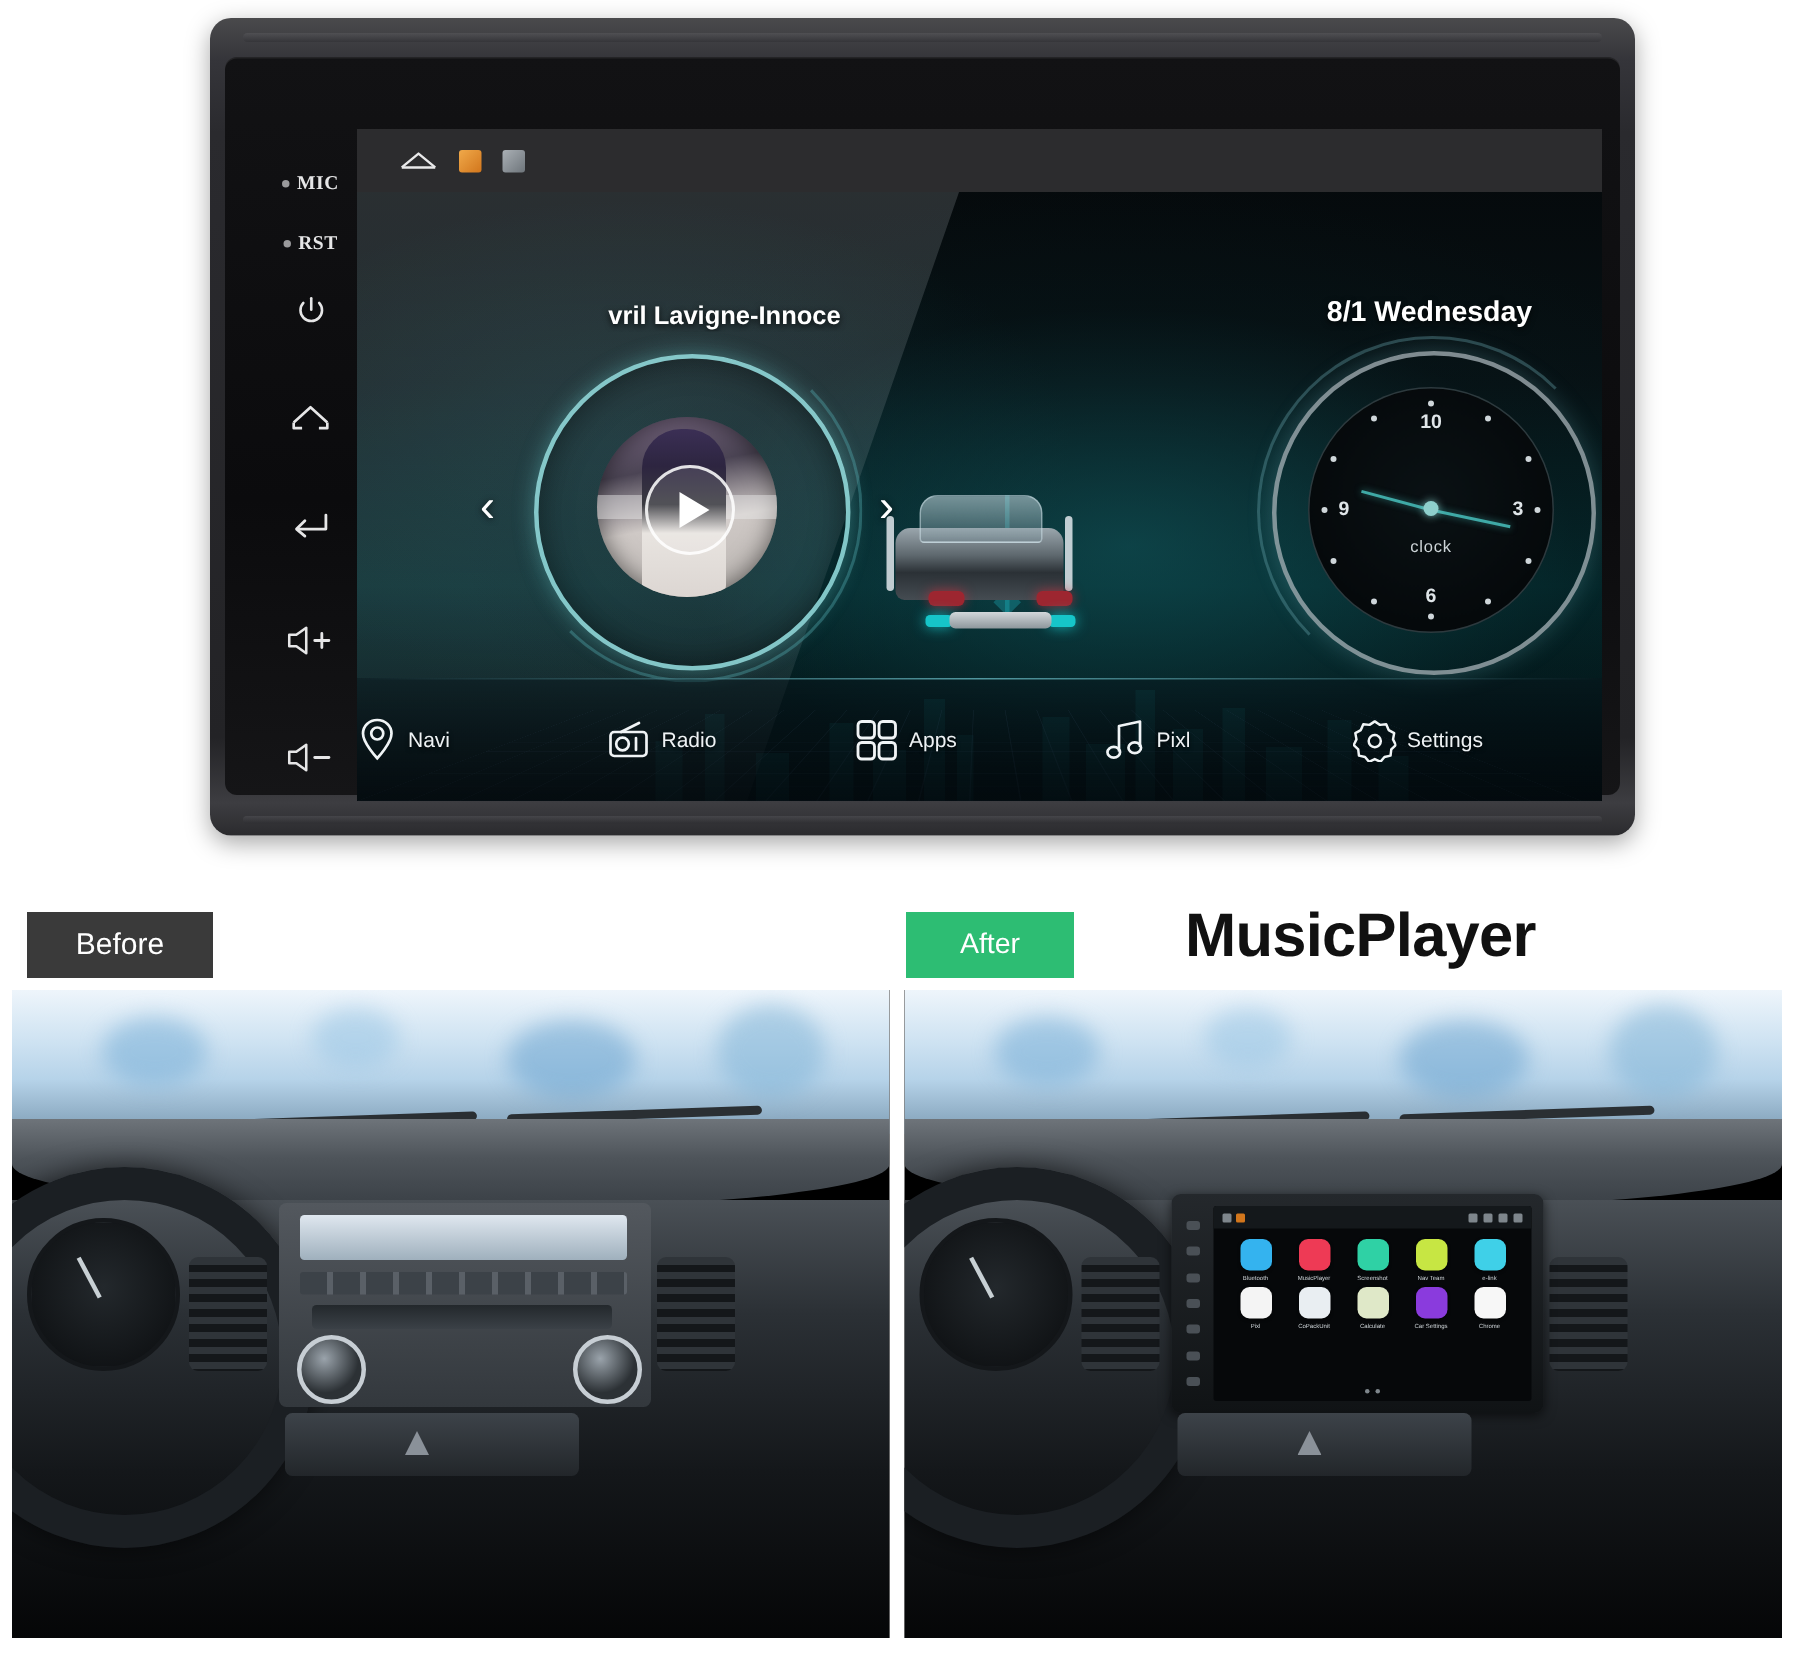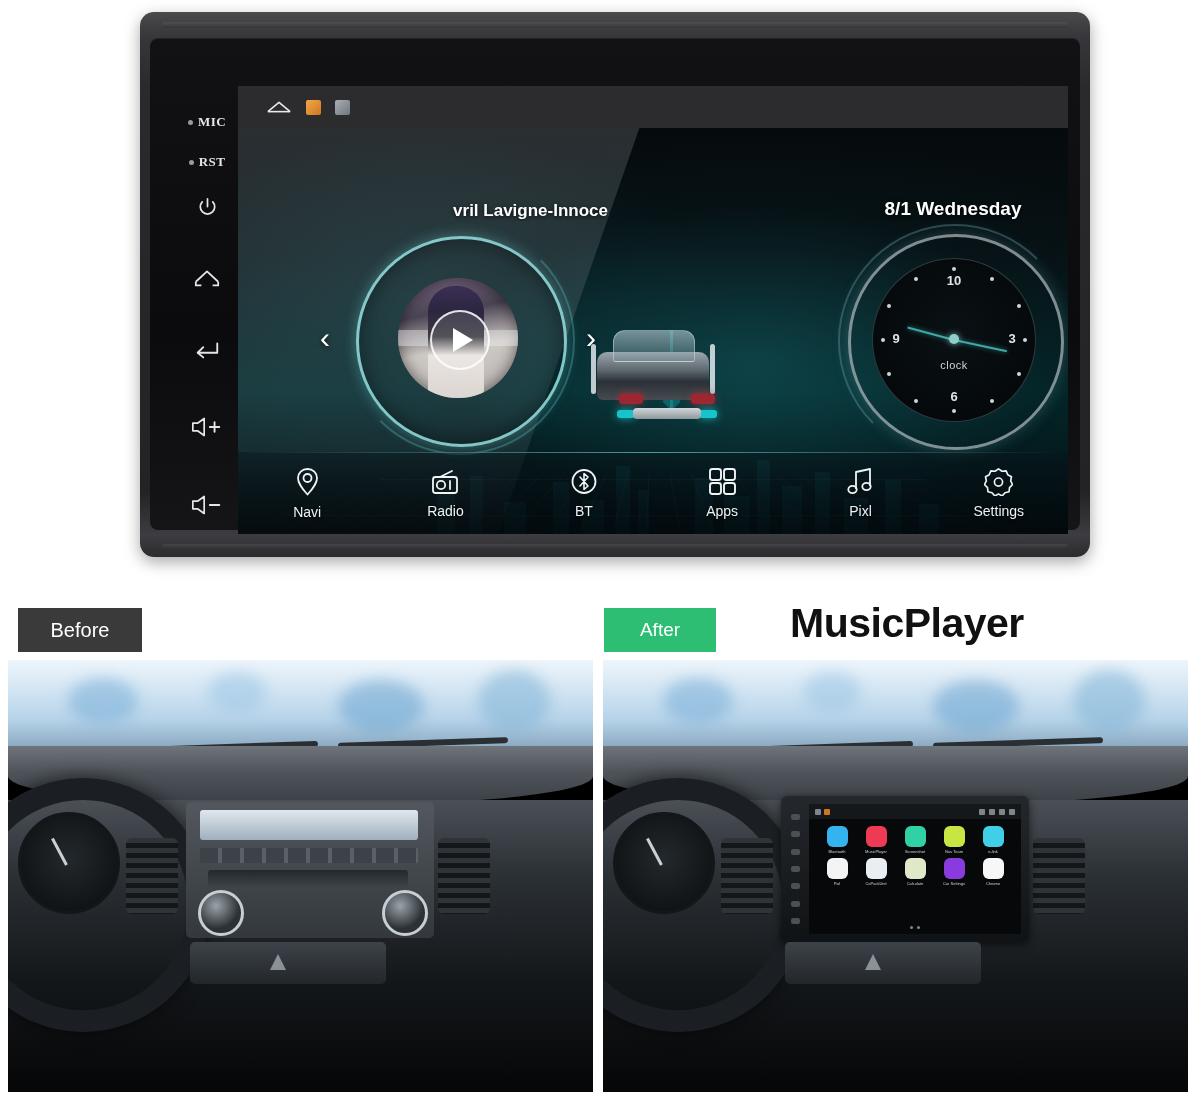--- a/index.html
+++ b/index.html
@@ -58,21 +58,21 @@
 
   
   #statusBar{position:absolute;left:0;top:0;width:100%;height:42px;background:#2c2c2e;
     display:flex;align-items:center;color:#e6e6e7;}
   #sbLeft{display:flex;align-items:center;gap:14px;padding-left:28px;}
   #sbRight{margin-left:auto;display:flex;align-items:center;gap:26px;padding-right:26px;}
   #sbClock{font-size:19px;letter-spacing:.5px;color:#f0f0f1;}
   .notifIco{width:15px;height:15px;border-radius:2px;display:inline-block;}
 
   
-  #musicTitle{position:absolute;left:120px;top:115px;width:250px;text-align:right;
+  #musicTitle{position:absolute;left:120px;top:115px;width:250px;text-align:center;
     color:#fff;font-size:17px;font-weight:700;white-space:nowrap;overflow:hidden;
     text-shadow:0 1px 4px rgba(0,0,0,.8);}
   #ringL{position:absolute;left:118px;top:150px;width:205px;height:205px;border-radius:50%;
     border:3px solid rgba(150,225,226,.85);box-shadow:0 0 14px rgba(120,230,230,.35),inset 0 0 22px rgba(0,0,0,.45);}
   #ringL2{position:absolute;left:108px;top:140px;width:225px;height:225px;border-radius:50%;
     border:2px solid rgba(90,180,185,.35);border-top-color:transparent;border-left-color:transparent;}
   #albumArt{position:absolute;left:160px;top:192px;width:120px;height:120px;border-radius:50%;
     overflow:hidden;background:linear-gradient(170deg,#7c6a86 0%,#4c4555 30%,#cfc9c6 58%,#b9b4b0 100%);
     box-shadow:inset 0 0 16px rgba(0,0,0,.55);}
   #albumFig{position:absolute;left:30px;top:8px;width:56px;height:112px;
@@ -123,21 +123,21 @@
     transform-origin:0% 50%;transform:rotate(12deg);box-shadow:0 0 5px rgba(63,169,166,.7);}
   #handPin{position:absolute;left:76px;top:75px;width:10px;height:10px;border-radius:50%;
     background:#8ecfcc;box-shadow:0 0 6px rgba(140,210,208,.8);}
 
   
   #dock{position:absolute;left:0;bottom:0;width:100%;height:82px;
     background:linear-gradient(180deg,rgba(8,22,28,.45),rgba(3,10,14,.85));
     display:flex;align-items:center;}
   #dockLine{position:absolute;left:0;top:0;width:100%;height:1px;
     background:linear-gradient(90deg,rgba(80,180,190,0),rgba(120,215,225,.65),rgba(80,180,190,0));}
-  .dockItem{flex:1;display:flex;flex-direction:column;align-items:center;gap:7px;cursor:pointer;}
+  .dockItem{flex:1;display:flex;flex-direction:row;align-items:center;gap:7px;cursor:pointer;}
   .dockLbl{color:#eef2f4;font-size:14px;text-shadow:0 1px 3px rgba(0,0,0,.8);}
 
   
   #bottomArea{position:absolute;left:0;top:580px;width:1196px;height:524px;background:#fff;}
   .tagBefore{position:absolute;left:18px;top:608px;width:124px;height:44px;background:#3a3a3a;
     display:flex;align-items:center;justify-content:center;color:#fff;font-size:20px;}
   .tagAfter{position:absolute;left:604px;top:608px;width:112px;height:44px;background:#2dbd73;
     display:flex;align-items:center;justify-content:center;color:#fff;font-size:19px;}
   #instTitle{position:absolute;left:790px;top:600px;color:#111;font-size:41px;font-weight:700;letter-spacing:-.5px;}
 
@@ -368,27 +368,20 @@
           <div class="dockItem">
             <svg width="30" height="28" viewBox="0 0 30 28">
               <rect x="3" y="9" width="24" height="16" rx="2.5" stroke="#f0f4f6" stroke-width="1.8" fill="none"></rect>
               <circle cx="11" cy="17" r="4.2" stroke="#f0f4f6" stroke-width="1.8" fill="none"></circle>
               <path d="M20 13 L20 21" stroke="#f0f4f6" stroke-width="1.8" stroke-linecap="round"></path>
               <path d="M10 9 L22 3" stroke="#f0f4f6" stroke-width="1.8" stroke-linecap="round"></path>
             </svg>
             <span class="dockLbl">Radio</span>
           </div>
 
-          <div class="dockItem">
-            <svg width="28" height="29" viewBox="0 0 28 29">
-              <circle cx="14" cy="14.5" r="11.5" stroke="#f0f4f6" stroke-width="1.8" fill="none"></circle>
-              <path d="M10 10 L18 19 L14 22.5 L14 6.5 L18 10 L10 19" stroke="#f0f4f6" stroke-width="1.6" fill="none" stroke-linejoin="round" stroke-linecap="round"></path>
-            </svg>
-            <span class="dockLbl">BT</span>
-          </div>
 
           <div class="dockItem">
             <svg width="29" height="29" viewBox="0 0 29 29">
               <rect x="2" y="2" width="11" height="11" rx="2.5" stroke="#f0f4f6" stroke-width="1.9" fill="none"></rect>
               <rect x="16" y="2" width="11" height="11" rx="2.5" stroke="#f0f4f6" stroke-width="1.9" fill="none"></rect>
               <rect x="2" y="16" width="11" height="11" rx="2.5" stroke="#f0f4f6" stroke-width="1.9" fill="none"></rect>
               <rect x="16" y="16" width="11" height="11" rx="2.5" stroke="#f0f4f6" stroke-width="1.9" fill="none"></rect>
             </svg>
             <span class="dockLbl">Apps</span>
           </div>

